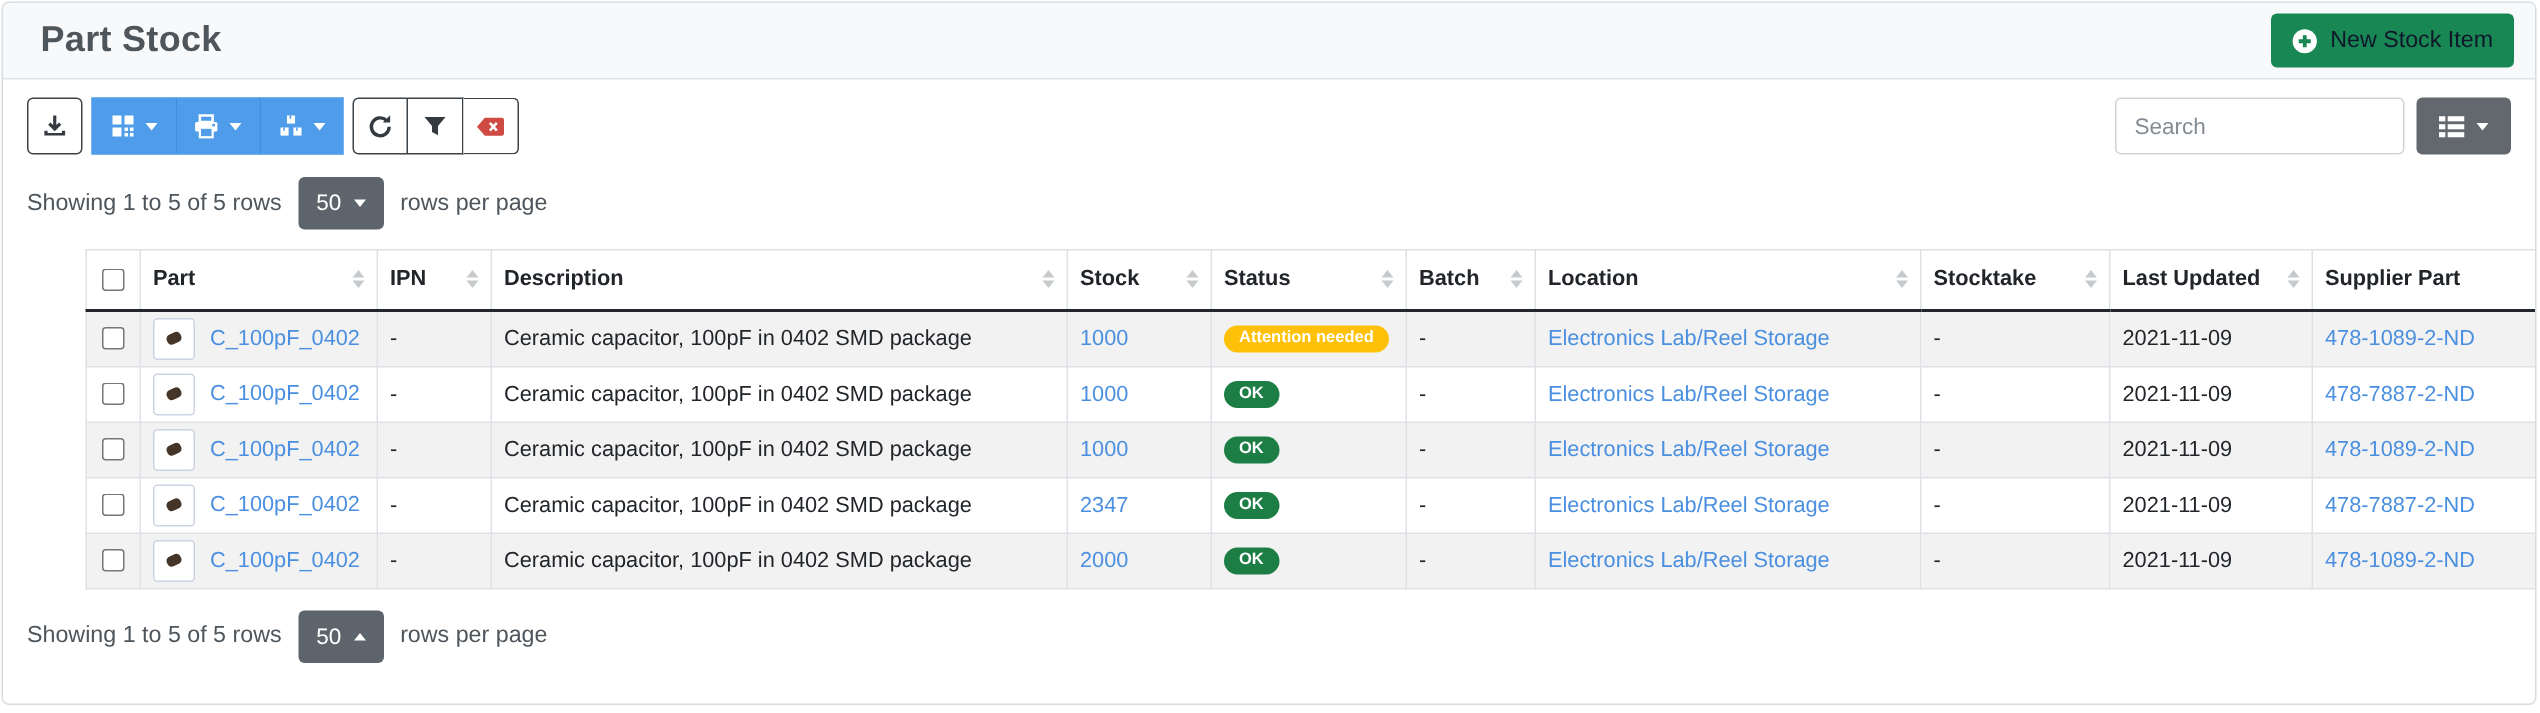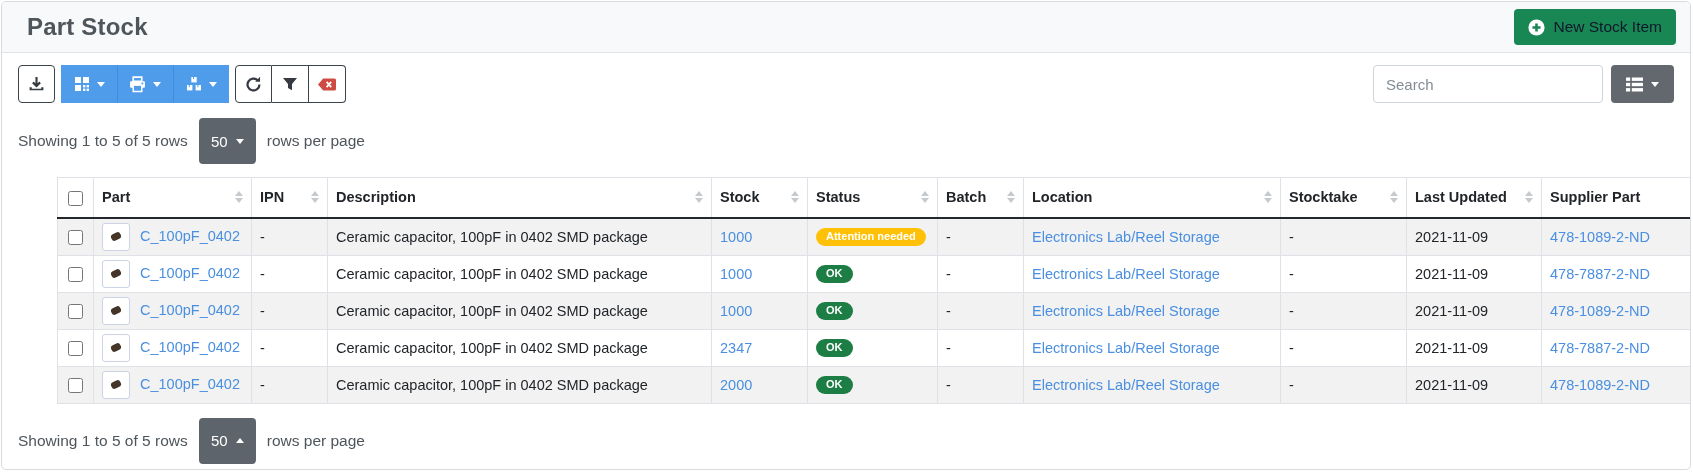--- a/index.html
+++ b/index.html
@@ -42,31 +42,31 @@
   .caret-up { width:0; height:0; border-left:4.5px solid transparent; border-right:4.5px solid transparent; border-bottom:5px solid currentColor; display:inline-block; }
   .tbtn-blue .caret-down { color:#fff; }
   .filter-chip {
     height:34px; display:inline-flex; align-items:center; gap:8px;
     background:#e9ecef; border:1px solid #c3c9cf; border-radius:4px;
     padding:0 10px; font-size:15px; color:#495057; margin-left:4px; cursor:pointer;
   }
   .filter-chip .chip-x { font-size:12.5px; color:#495057; padding-top:1px; }
   .toolbar-right { display:flex; align-items:center; gap:8px; }
   .search-input {
-    width:230px; height:38px; border:1px solid #ced4da; border-radius:4px;
+    width:193px; height:38px; border:1px solid #ced4da; border-radius:4px;
     padding:0 12px; font-size:15px; color:#7f1d1d; font-family:inherit; outline:none;
   }
   .search-input::placeholder { color:#848c93; }
   .btn-cols { height:38px; width:63px; background:#63686f; border-radius:4px; color:#fff; gap:8px; }
 
   
   .pagerow { display:flex; align-items:center; gap:11px; margin:15px 0 13px 0; color:#4e555b; font-size:15.5px; }
   .pagerow.bottom { margin:14px 0 0 0; }
   .btn-pagesize {
-    background:#5d646b; color:#fff; border-radius:4px; height:46px; min-width:57px;
+    background:#5d646b; color:#fff; border-radius:4px; height:35px; min-width:57px;
     gap:8px; font-size:15px; padding:0 10px;
   }
 
   
   table { border-collapse:collapse; table-layout:fixed; width:1661px; font-size:14.5px;margin-left:39px; }
   th, td { border:1px solid #dee2e6; padding:4px 8px; text-align:left; vertical-align:middle; white-space:nowrap; overflow:hidden; }
   thead th { font-weight:700; height:40px; border-bottom:2px solid #23272b; background:#fff; cursor:pointer; }
   .th-inner { display:flex; align-items:center; justify-content:space-between; }
   .sort-icon { display:inline-flex; flex-direction:column; gap:2px; margin-left:6px; }
   .sort-icon .caret-up { border-bottom-color:#c6cacd; border-left-width:4px; border-right-width:4px; }

